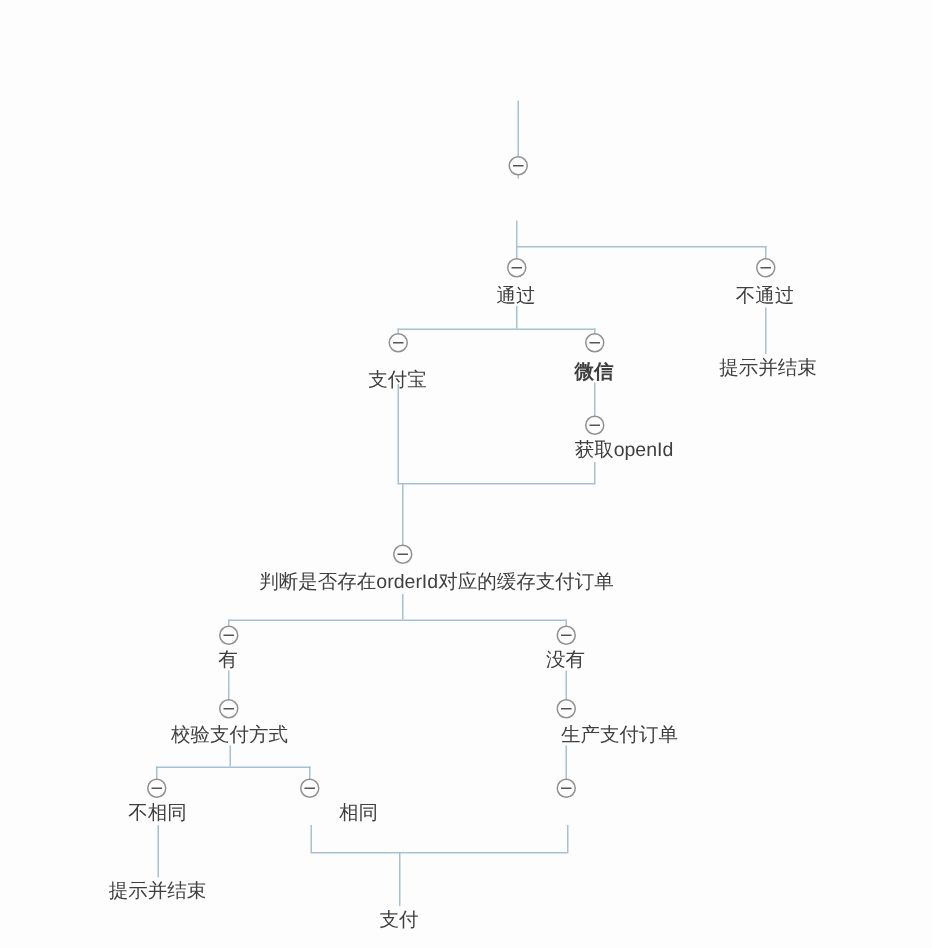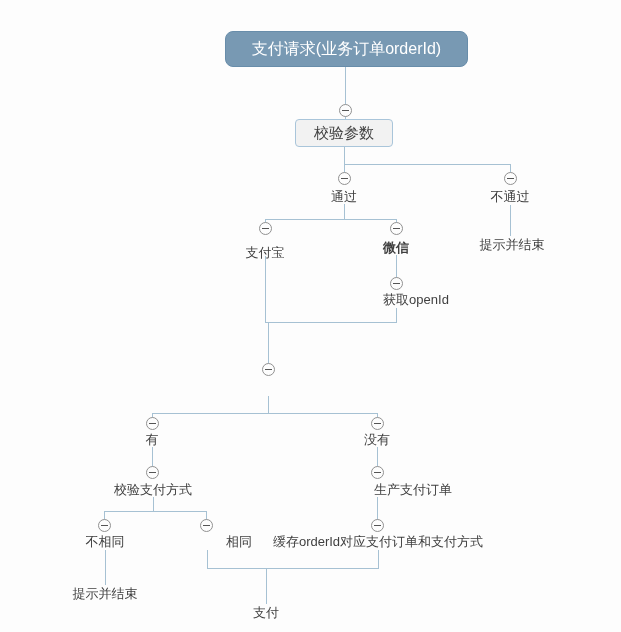--- a/index.html
+++ b/index.html
@@ -65,22 +65,20 @@
     border:1px solid var(--box-border,#a9c5da);
     border-radius:4px;
     color:var(--label-color,#3f3f3f);
     font-size:15px;
   }
 </style>
 </head>
 <body>
 
 <div id="canvas">
-  <div id="root-node" class="nodebox" style="left: 225px; top: 31px; width: 243px; height: 36px;">支付请求(业务订单orderId)</div>
-  <div id="validate-node" class="nodebox" style="left: 295px; top: 119px; width: 98px; height: 28px;">校验参数</div>
 <div class="line" style="left: 345px; top: 67px; width: 1px; height: 52px;"></div>
     <div class="line" style="left: 344px; top: 147px; width: 1px; height: 17px;"></div>
     <div class="line" style="left: 344px; top: 164px; height: 1px; width: 167px;"></div>
     <div class="line" style="left: 344px; top: 164px; width: 1px; height: 14px;"></div>
     <div class="line" style="left: 510px; top: 164px; width: 1px; height: 14px;"></div>
     <div class="line" style="left: 344px; top: 204px; width: 1px; height: 15px;"></div>
     <div class="line" style="left: 265px; top: 219px; height: 1px; width: 132px;"></div>
     <div class="line" style="left: 265px; top: 219px; width: 1px; height: 9px;"></div>
     <div class="line" style="left: 396px; top: 219px; width: 1px; height: 9px;"></div>
     <div class="line" style="left: 510px; top: 205px; width: 1px; height: 31px;"></div>
@@ -118,22 +116,22 @@
     <div class="collapse" style="left: 370.5px; top: 465.5px;"></div>
     <div class="collapse" style="left: 97.5px; top: 518.5px;"></div>
     <div class="collapse" style="left: 199.5px; top: 518.5px;"></div>
     <div class="collapse" style="left: 370.5px; top: 518.5px;"></div>
     <div class="label" style="left: 344px; top: 197px;">通过</div>
     <div class="label" style="left: 510px; top: 197px;">不通过</div>
     <div class="label" style="left: 265px; top: 253px;">支付宝</div>
     <div class="label" style="left: 396px; top: 248px; font-weight: bold;">微信</div>
     <div class="label" style="left: 512px; top: 245px;">提示并结束</div>
     <div class="label" style="left: 416px; top: 300px;">获取openId</div>
+    <div class="label" style="left: 291px; top: 388px;">判断是否存在orderId对应的缓存支付订单</div>
     <div class="label" style="left: 152px; top: 440px;">有</div>
     <div class="label" style="left: 377px; top: 440px; text-align: center;">没有</div>
     <div class="label" style="left: 153px; top: 490px;">校验支付方式</div>
     <div class="label" style="left: 378px; top: 490px; margin-left: 35px;">生产支付订单</div>
     <div class="label" style="left: 105px; top: 542px;">不相同</div>
     <div class="label" style="left: 208px; top: 542px; margin-left: 31px;">相同</div>
-    <div class="label" style="left: 378px; top: 542px;">缓存orderId对应支付订单和支付方式</div>
     <div class="label" style="left: 105px; top: 594px;">提示并结束</div>
     <div class="label" style="left: 266px; top: 613px;">支付</div>
   </div>
 
 </body></html>

